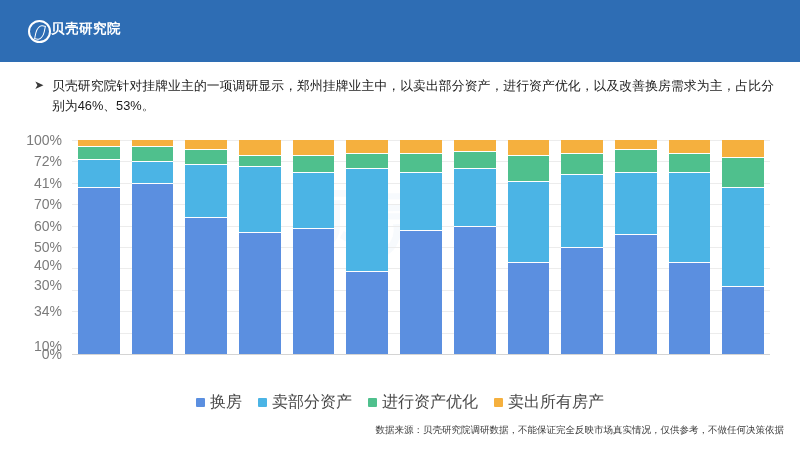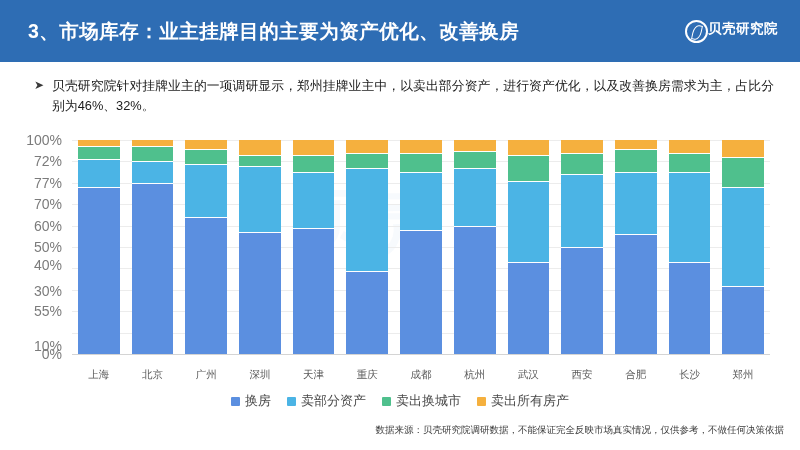--- a/index.html
+++ b/index.html
@@ -119,65 +119,64 @@
   }
 
   
   .legend {
     position: absolute; left: 0; right: 0; top: 392px;
     display: flex; justify-content: center; align-items: center;
     gap: 16px;
   }
   .legend-item { display: flex; align-items: center; gap: 5px; }
   .legend-swatch { width: 9px; height: 9px; border-radius: 1px; }
-  .legend-label { font-size: 13px; color: #4a4a4a; }
+  .legend-label { font-size: 16px; color: #4a4a4a; }
 
   
   .source-note {
     position: absolute; right: 16px; top: 424px;
     font-size: 9.5px; color: #3a3a3a;
     white-space: nowrap;
   }
 
   
   .watermark {
     position: absolute; left: 300px; top: 175px;
     font-size: 72px; color: rgba(70,130,200,0.045);
     font-weight: bold; pointer-events: none; user-select: none;
   }
 </style>
 </head>
 <body>
 
 <div class="header">
-  <div class="header-title">3、市场库存：业主挂牌目的主要为资产优化、改善换房</div>
   <div class="brand">
     <div class="brand-mark"></div>
     <div class="brand-text">贝壳研究院</div>
   </div>
 </div>
 
 <div class="bullet-block">
   <div class="bullet-arrow">➤</div>
-  <div class="bullet-text">贝壳研究院针对挂牌业主的一项调研显示，郑州挂牌业主中，以卖出部分资产，进行资产优化，以及改善换房需求为主，占比分别为46%、32%。</div>
+  <div class="bullet-text">贝壳研究院针对挂牌业主的一项调研显示，郑州挂牌业主中，以卖出部分资产，进行资产优化，以及改善换房需求为主，占比分别为46%、53%。</div>
 </div>
 
 <div class="watermark">贝壳</div>
 
 <div class="chart-wrap">
   <div class="y-axis">
       <div class="y-tick" style="top: 0px;">100%</div>
       <div class="y-tick" style="top: 21.4px;">72%</div>
-      <div class="y-tick" style="top: 42.8px;">77%</div>
+      <div class="y-tick" style="top: 42.8px;">41%</div>
       <div class="y-tick" style="top: 64.2px;">70%</div>
       <div class="y-tick" style="top: 85.6px;">60%</div>
       <div class="y-tick" style="top: 107px;">50%</div>
       <div class="y-tick" style="top: 125px;">40%</div>
-      <div class="y-tick" style="top: 151px; margin-left: 6px;">30%</div>
-      <div class="y-tick" style="top: 171.2px;">55%</div>
+      <div class="y-tick" style="top: 145px; margin-left: 6px;">30%</div>
+      <div class="y-tick" style="top: 171.2px;">34%</div>
       <div class="y-tick" style="top: 206px; text-align: right;">10%</div>
       <div class="y-tick" style="top: 214px;">0%</div>
     </div>
   <div class="gridline" style="top: 8px;"></div>
     <div class="gridline" style="top: 29.4px;"></div>
     <div class="gridline" style="top: 50.8px;"></div>
     <div class="gridline" style="top: 72.2px;"></div>
     <div class="gridline" style="top: 93.6px;"></div>
     <div class="gridline" style="top: 115px;"></div>
     <div class="gridline" style="top: 136.4px;"></div>
@@ -258,49 +257,34 @@
         <div class="seg" style="height: 42%; background: rgb(75, 180, 229);"></div>
         <div class="seg" style="height: 43%; background: rgb(91, 143, 224);"></div>
       </div>
       <div class="bar-col">
         <div class="seg" style="height: 8%; background: rgb(245, 176, 62);"></div>
         <div class="seg" style="height: 14%; background: rgb(79, 192, 141);"></div>
         <div class="seg" style="height: 46%; background: rgb(75, 180, 229);"></div>
         <div class="seg" style="height: 32%; background: rgb(91, 143, 224);"></div>
       </div>
     </div>
-  <div class="x-axis">
-      <div class="x-tick">上海</div>
-      <div class="x-tick">北京</div>
-      <div class="x-tick">广州</div>
-      <div class="x-tick">深圳</div>
-      <div class="x-tick">天津</div>
-      <div class="x-tick">重庆</div>
-      <div class="x-tick">成都</div>
-      <div class="x-tick">杭州</div>
-      <div class="x-tick">武汉</div>
-      <div class="x-tick">西安</div>
-      <div class="x-tick">合肥</div>
-      <div class="x-tick">长沙</div>
-      <div class="x-tick">郑州</div>
-    </div>
 </div>
 
 <div class="legend">
     <div class="legend-item">
       <div class="legend-swatch" style="background: rgb(91, 143, 224);"></div>
       <div class="legend-label">换房</div>
     </div>
     <div class="legend-item">
       <div class="legend-swatch" style="background: rgb(75, 180, 229);"></div>
       <div class="legend-label">卖部分资产</div>
     </div>
     <div class="legend-item">
       <div class="legend-swatch" style="background: rgb(79, 192, 141);"></div>
-      <div class="legend-label">卖出换城市</div>
+      <div class="legend-label">进行资产优化</div>
     </div>
     <div class="legend-item">
       <div class="legend-swatch" style="background: rgb(245, 176, 62);"></div>
       <div class="legend-label">卖出所有房产</div>
     </div>
   </div>
 
 <div class="source-note">数据来源：贝壳研究院调研数据，不能保证完全反映市场真实情况，仅供参考，不做任何决策依据</div>
 
 </body></html>

